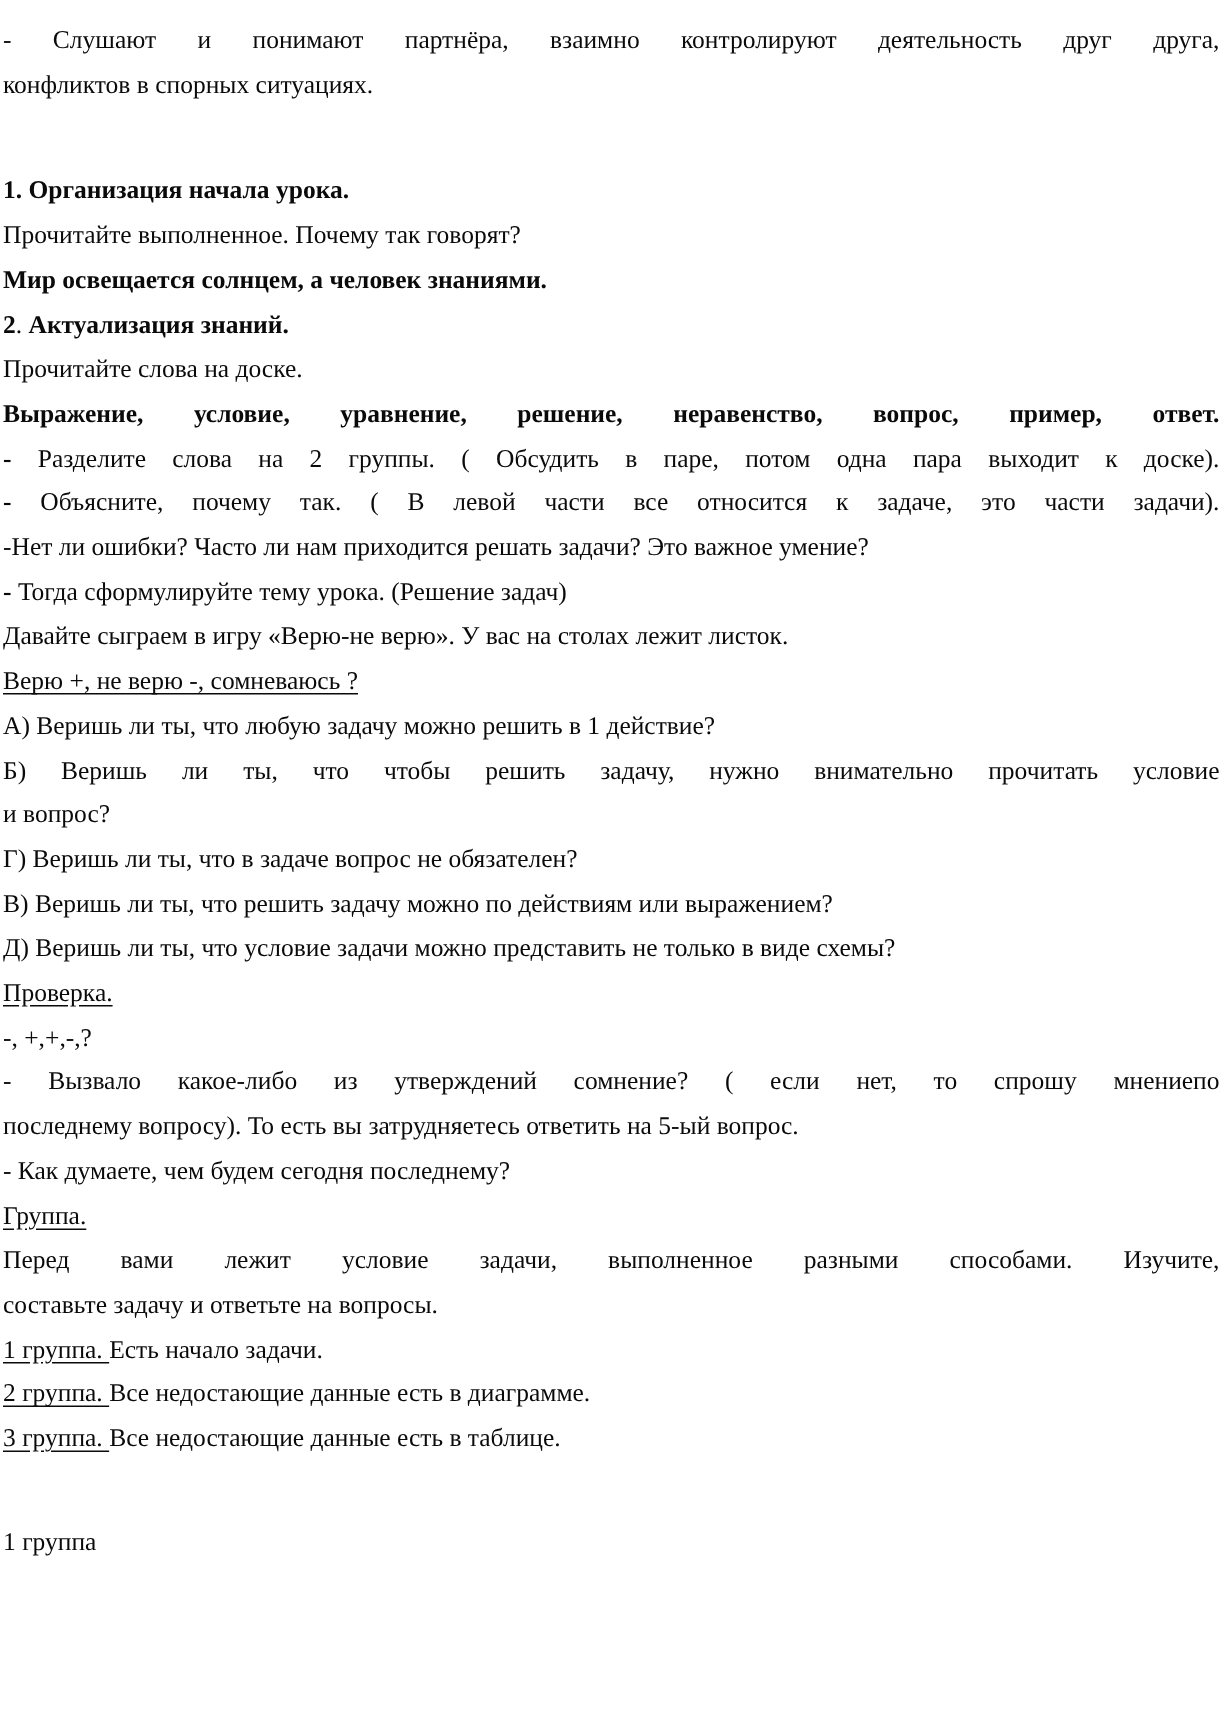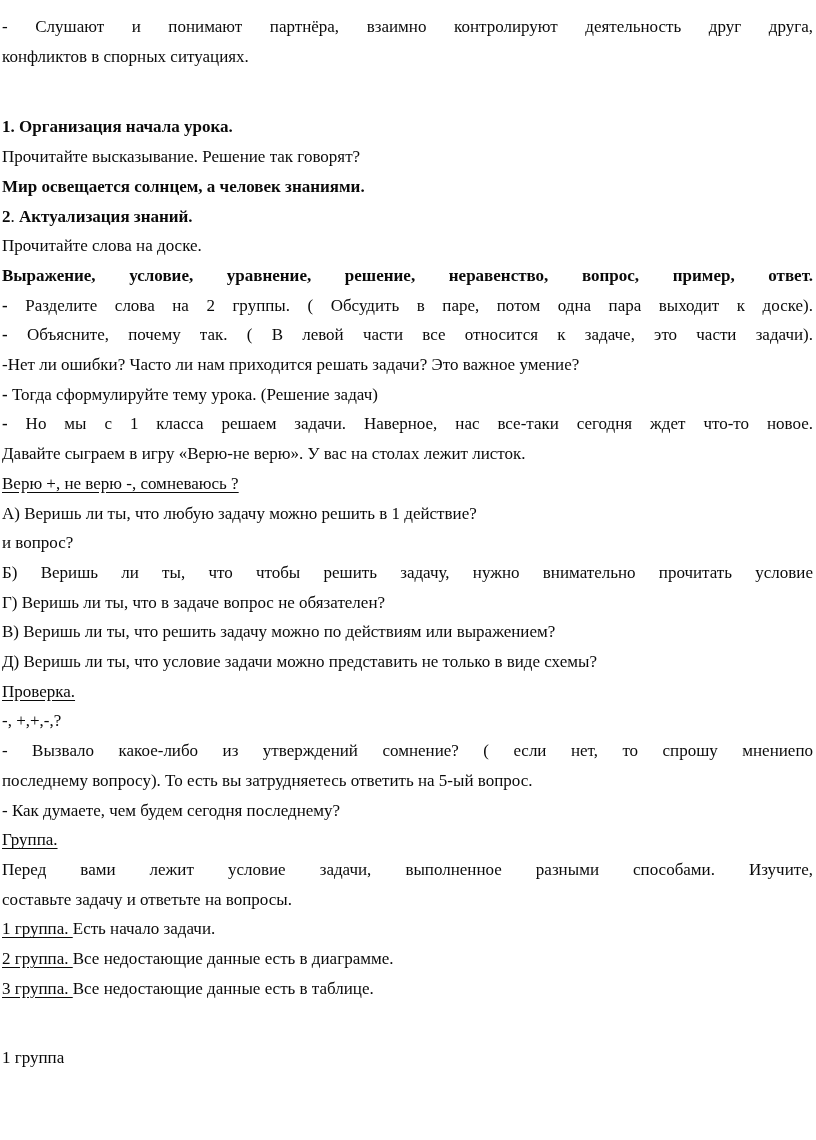--- a/index.html
+++ b/index.html
@@ -33,36 +33,35 @@
 <body>
 
 <div class="page">
 
   <div class="line jf"><span>- Слушают и понимают партнёра, взаимно контролируют деятельность друг друга,</span></div>
   <div class="line"><span>конфликтов в спорных ситуациях.</span></div>
 
   <div class="spacer-lg"></div>
 
   <div class="line"><span class="b">1. Организация начала урока.</span></div>
-  <div class="line"><span>Прочитайте высказывание. Решение так говорят?</span></div>
+  <div class="line"><span>Прочитайте выполненное. Почему так говорят?</span></div>
   <div class="line"><span class="b">Мир освещается солнцем, а человек знаниями.</span></div>
 
   <div class="line"><span class="b">2</span><span>. </span><span class="b">Актуализация знаний.</span></div>
   <div class="line"><span>Прочитайте слова на доске.</span></div>
   <div class="line jf"><span class="b">Выражение, условие, уравнение, решение, неравенство, вопрос, пример, ответ.</span></div>
   <div class="line jf"><span class="b">- </span><span>Разделите слова на 2 группы. ( Обсудить в паре, потом одна пара выходит к доске).</span></div>
   <div class="line jf"><span class="b">- </span><span>Объясните, почему так. ( В левой части все относится к задаче, это части задачи).</span></div>
   <div class="line"><span>-Нет ли ошибки? Часто ли нам приходится решать задачи? Это важное умение?</span></div>
   <div class="line"><span class="b">- </span><span>Тогда сформулируйте тему урока. (Решение задач)</span></div>
-  <div class="line jf"><span class="b">- </span><span>Но мы с 1 класса решаем задачи. Наверное, нас все-таки сегодня ждет что-то новое.</span></div>
   <div class="line"><span>Давайте сыграем в игру «Верю-не верю». У вас на столах лежит листок.</span></div>
   <div class="line"><span class="u">Верю +, не верю -, сомневаюсь ?</span></div>
   <div class="line"><span>А) Веришь ли ты, что любую задачу можно решить в 1 действие?</span></div>
+  <div class="line jf"><span>Б) Веришь ли ты, что чтобы решить задачу, нужно внимательно прочитать условие</span></div>
   <div class="line"><span>и вопрос?</span></div>
-  <div class="line jf"><span>Б) Веришь ли ты, что чтобы решить задачу, нужно внимательно прочитать условие</span></div>
   <div class="line"><span>Г) Веришь ли ты, что в задаче вопрос не обязателен?</span></div>
   <div class="line"><span>В) Веришь ли ты, что решить задачу можно по действиям или выражением?</span></div>
   <div class="line"><span>Д) Веришь ли ты, что условие задачи можно представить не только в виде схемы?</span></div>
   <div class="line"><span class="u">Проверка.</span></div>
   <div class="line"><span>-, +,+,-,?</span></div>
   <div class="line jf"><span>- Вызвало какое-либо из утверждений сомнение? ( если нет, то спрошу мнениепо</span></div>
   <div class="line"><span>последнему вопросу). То есть вы затрудняетесь ответить на 5-ый вопрос.</span></div>
   <div class="line"><span>- Как думаете, чем будем сегодня последнему?</span></div>
 
   <div class="line"><span class="u">Группа.</span></div>

